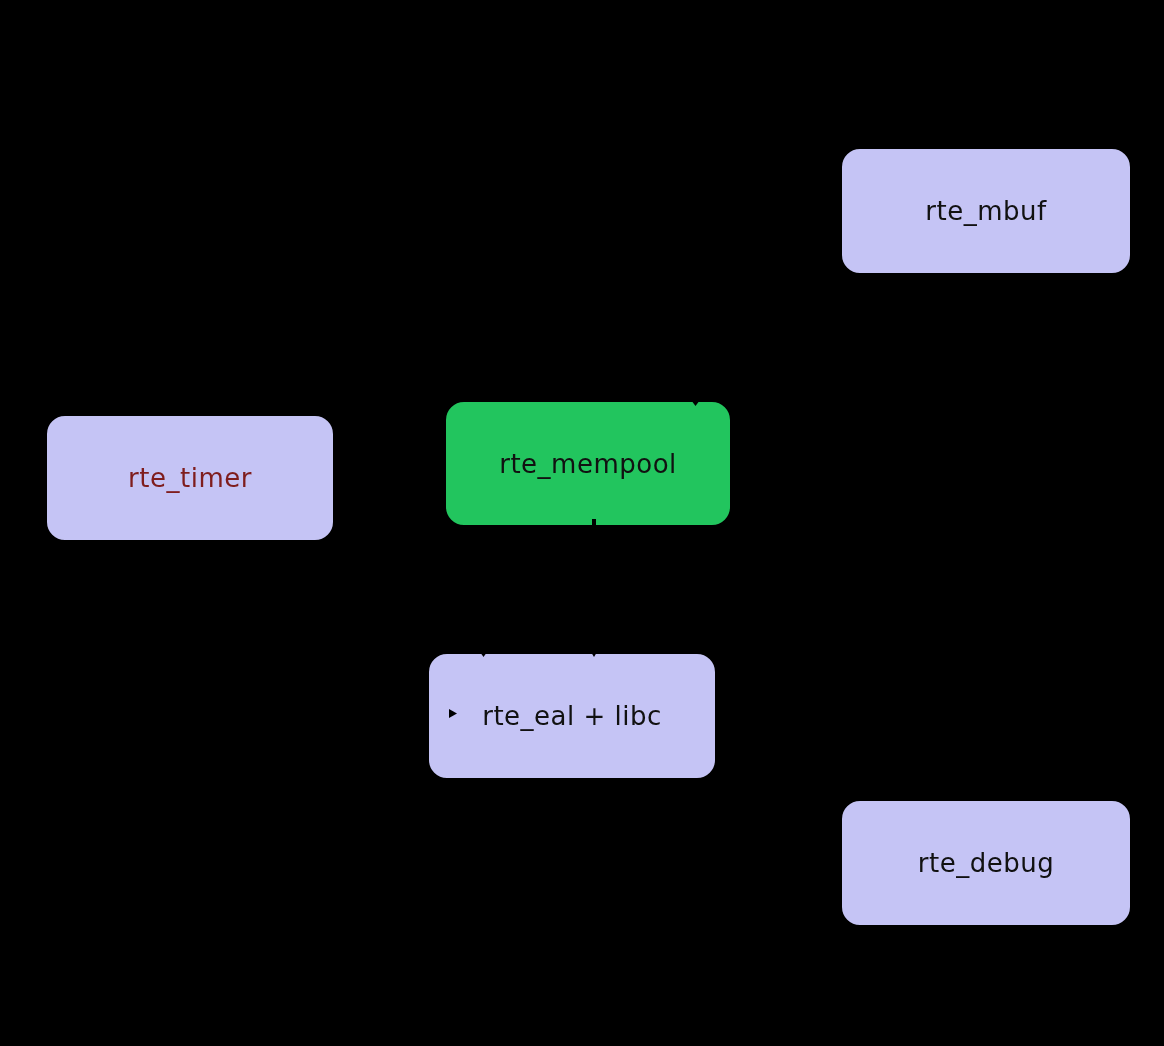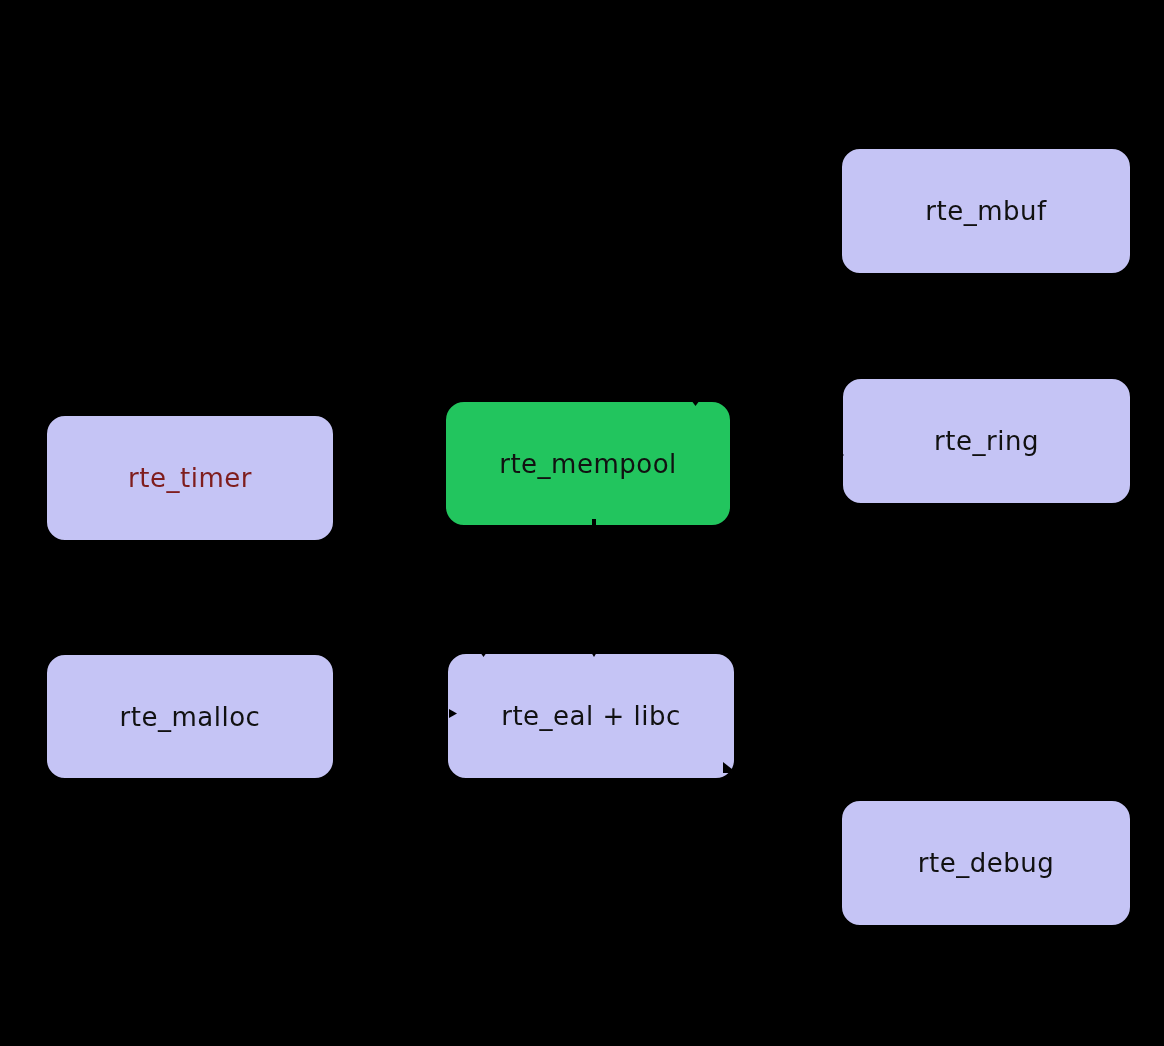--- a/index.html
+++ b/index.html
@@ -39,33 +39,27 @@
   .notch.right { clip-path: polygon(0 0, 100% 50%, 0 100%); }
   .notch.up-left { clip-path: polygon(0 0, 100% 100%, 0 100%); }
 </style>
 </head>
 <body>
 
 <div id="canvas" style="background: rgb(0, 0, 0);">
     <div class="node" style="left: 840px; top: 147px; width: 292px; height: 128px; background: rgb(197, 196, 245); border-color: rgb(0, 0, 0);">
     <span class="label" style="color: rgb(17, 17, 17);">rte_mbuf</span>
   </div>
-    <div class="node" style="left: 841px; top: 377px; width: 291px; height: 128px; background: rgb(197, 196, 245); border-color: rgb(0, 0, 0);">
-    <span class="label" style="color: rgb(17, 17, 17);">rte_ring</span>
-  </div>
     <div class="node" style="left: 444px; top: 400px; width: 288px; height: 127px; background: #22c55e; border-color: rgb(0, 0, 0);">
     <span class="label" style="color: rgb(17, 17, 17);">rte_mempool</span>
   </div>
     <div class="node" style="left: 45px; top: 414px; width: 290px; height: 128px; background: rgb(197, 196, 245); border-color: rgb(0, 0, 0);">
     <span class="label" style="color: #7f1d1d;">rte_timer</span>
   </div>
-    <div class="node" style="left: 45px; top: 653px; width: 290px; height: 127px; background: rgb(197, 196, 245); border-color: rgb(0, 0, 0);">
-    <span class="label" style="color: rgb(17, 17, 17);">rte_malloc</span>
-  </div>
-    <div class="node" style="left: 446px; top: 652px; width: 290px; height: 128px; background: rgb(197, 196, 245); border-color: rgb(0, 0, 0);">
+    <div class="node" style="left: 427px; top: 652px; width: 290px; height: 128px; background: rgb(197, 196, 245); border-color: rgb(0, 0, 0);">
     <span class="label" style="color: rgb(17, 17, 17);">rte_eal + libc</span>
   </div>
     <div class="node" style="left: 840px; top: 799px; width: 292px; height: 128px; background: rgb(197, 196, 245); border-color: rgb(0, 0, 0);">
     <span class="label" style="color: rgb(17, 17, 17);">rte_debug</span>
   </div>
     <div class="notch down" style="left: 691px; top: 400px; width: 9px; height: 6px;"></div>
     <div class="notch" style="left: 592px; top: 519px; width: 4px; height: 8px;"></div>
     <div class="notch down" style="left: 480px; top: 652px; width: 7px; height: 5px;"></div>
     <div class="notch down" style="left: 591px; top: 652px; width: 6px; height: 5px;"></div>
     <div class="notch right" style="left: 449px; top: 709px; width: 8px; height: 9px;"></div>

